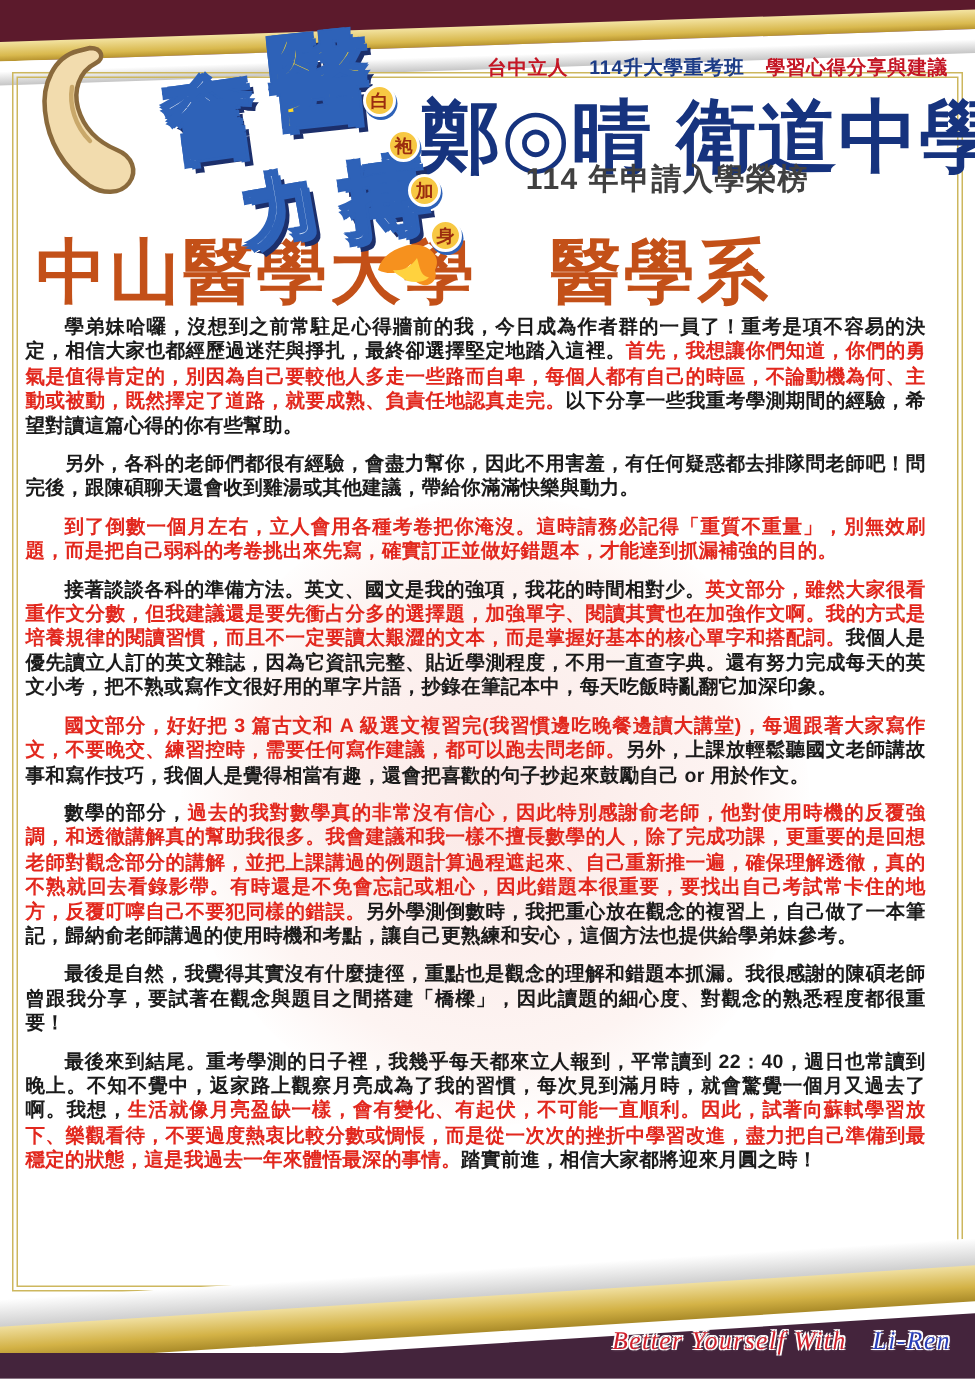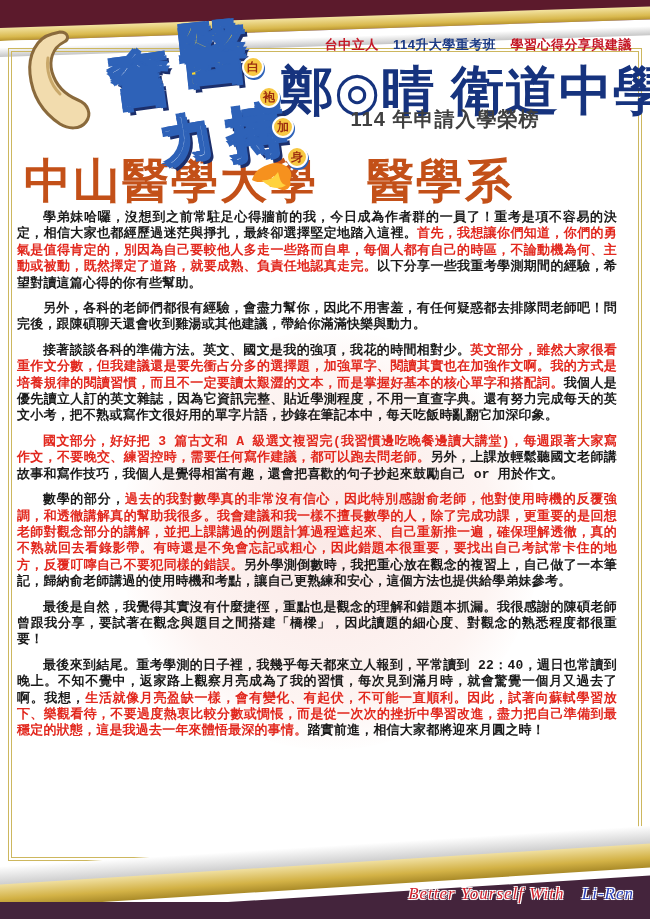--- a/index.html
+++ b/index.html
@@ -43,21 +43,21 @@
   .honor-line { position:absolute; top:106px; left:280px; width:330px; z-index:5;
     font-size:20px; font-weight:900; color:#404040; text-align:center; letter-spacing:1px; }
   .result-title { position:absolute; top:150px; left:0; width:538px; z-index:5;
     font-size:47px; font-weight:900; color:#c35018; text-align:center; letter-spacing:2px; white-space:nowrap; }
 
   
   .watermark { position:absolute; left:120px; top:330px; width:420px; height:420px; border-radius:50%;
     background:radial-gradient(circle,#fbe9e7 0%,#fdf4f2 55%,rgba(255,255,255,0) 72%); z-index:0; }
 
   
-  .content { position:absolute; left:17px; right:33px; top:210px; z-index:2;font-family:Liberation Mono, monospace; }
+  .content { position:absolute; left:17px; right:33px; top:210px; z-index:2; }
   .para { font-size:13px; line-height:16.4px; font-weight:bold; text-align:justify;
     text-indent:26px; margin-bottom:9px; letter-spacing:.2px; }
   .seg-black { color:#1b1b1b; }
   .seg-red { color:#e2281e; }
 
   
   .ribbon { position:absolute; left:-25px; width:700px; z-index:3; }
   .ribbon-silver { top:846px; height:20px; background:linear-gradient(180deg,#ffffff,#c9c9c9); transform:rotate(-3.6deg); }
   .ribbon-gold { top:864px; height:24px; background:linear-gradient(180deg,#f0dfa0,#d3b246 60%,#a98a28); transform:rotate(-3.6deg); }
   .footer-plum { position:absolute; left:-25px; top:896px; width:700px; height:80px; background:#44243c; transform:rotate(-3.6deg); z-index:4; }
@@ -110,20 +110,21 @@
     <span class="meta-label">學習心得分享與建議</span>
   </div>
 
   <div class="student-line">鄭◎晴  衛道中學畢</div>
   <div class="honor-line">114 年申請入學榮榜</div>
   <div class="result-title">中山醫學大學　醫學系</div>
 
   <div class="content">
       <p class="para"><span class="seg-black">學弟妹哈囉，沒想到之前常駐足心得牆前的我，今日成為作者群的一員了！重考是項不容易的決定，相信大家也都經歷過迷茫與掙扎，最終卻選擇堅定地踏入這裡。</span><span class="seg-red">首先，我想讓你們知道，你們的勇氣是值得肯定的，別因為自己要較他人多走一些路而自卑，每個人都有自己的時區，不論動機為何、主動或被動，既然擇定了道路，就要成熟、負責任地認真走完。</span><span class="seg-black">以下分享一些我重考學測期間的經驗，希望對讀這篇心得的你有些幫助。</span></p>
       <p class="para"><span class="seg-black">另外，各科的老師們都很有經驗，會盡力幫你，因此不用害羞，有任何疑惑都去排隊問老師吧！問完後，跟陳碩聊天還會收到雞湯或其他建議，帶給你滿滿快樂與動力。</span></p>
+      <p class="para"><span class="seg-red">到了倒數一個月左右，立人會用各種考卷把你淹沒。這時請務必記得「重質不重量」，別無效刷題，而是把自己弱科的考卷挑出來先寫，確實訂正並做好錯題本，才能達到抓漏補強的目的。</span></p>
       <p class="para"><span class="seg-black">接著談談各科的準備方法。英文、國文是我的強項，我花的時間相對少。</span><span class="seg-red">英文部分，雖然大家很看重作文分數，但我建議還是要先衝占分多的選擇題，加強單字、閱讀其實也在加強作文啊。我的方式是培養規律的閱讀習慣，而且不一定要讀太艱澀的文本，而是掌握好基本的核心單字和搭配詞。</span><span class="seg-black">我個人是優先讀立人訂的英文雜誌，因為它資訊完整、貼近學測程度，不用一直查字典。還有努力完成每天的英文小考，把不熟或寫作文很好用的單字片語，抄錄在筆記本中，每天吃飯時亂翻它加深印象。</span></p>
       <p class="para"><span class="seg-red">國文部分，好好把 3 篇古文和 A 級選文複習完(我習慣邊吃晚餐邊讀大講堂)，每週跟著大家寫作文，不要晚交、練習控時，需要任何寫作建議，都可以跑去問老師。</span><span class="seg-black">另外，上課放輕鬆聽國文老師講故事和寫作技巧，我個人是覺得相當有趣，還會把喜歡的句子抄起來鼓勵自己 or 用於作文。</span></p>
       <p class="para"><span class="seg-black">數學的部分，</span><span class="seg-red">過去的我對數學真的非常沒有信心，因此特別感謝俞老師，他對使用時機的反覆強調，和透徹講解真的幫助我很多。我會建議和我一樣不擅長數學的人，除了完成功課，更重要的是回想老師對觀念部分的講解，並把上課講過的例題計算過程遮起來、自己重新推一遍，確保理解透徹，真的不熟就回去看錄影帶。有時還是不免會忘記或粗心，因此錯題本很重要，要找出自己考試常卡住的地方，反覆叮嚀自己不要犯同樣的錯誤。</span><span class="seg-black">另外學測倒數時，我把重心放在觀念的複習上，自己做了一本筆記，歸納俞老師講過的使用時機和考點，讓自己更熟練和安心，這個方法也提供給學弟妹參考。</span></p>
       <p class="para"><span class="seg-black">最後是自然，我覺得其實沒有什麼捷徑，重點也是觀念的理解和錯題本抓漏。我很感謝的陳碩老師曾跟我分享，要試著在觀念與題目之間搭建「橋樑」，因此讀題的細心度、對觀念的熟悉程度都很重要！</span></p>
       <p class="para"><span class="seg-black">最後來到結尾。重考學測的日子裡，我幾乎每天都來立人報到，平常讀到 22：40，週日也常讀到晚上。不知不覺中，返家路上觀察月亮成為了我的習慣，每次見到滿月時，就會驚覺一個月又過去了啊。我想，</span><span class="seg-red">生活就像月亮盈缺一樣，會有變化、有起伏，不可能一直順利。因此，試著向蘇軾學習放下、樂觀看待，不要過度熱衷比較分數或惆悵，而是從一次次的挫折中學習改進，盡力把自己準備到最穩定的狀態，這是我過去一年來體悟最深的事情。</span><span class="seg-black">踏實前進，相信大家都將迎來月圓之時！</span></p>
     </div>
 
   <div class="ribbon ribbon-silver"></div>
   <div class="ribbon ribbon-gold"></div>
   <div class="footer-plum"></div>

